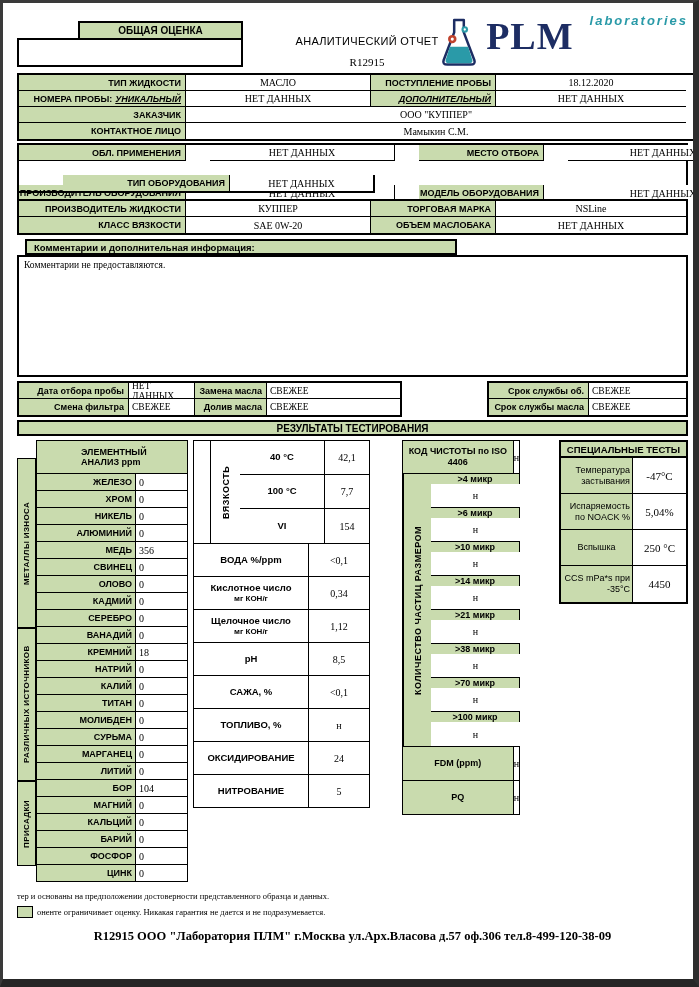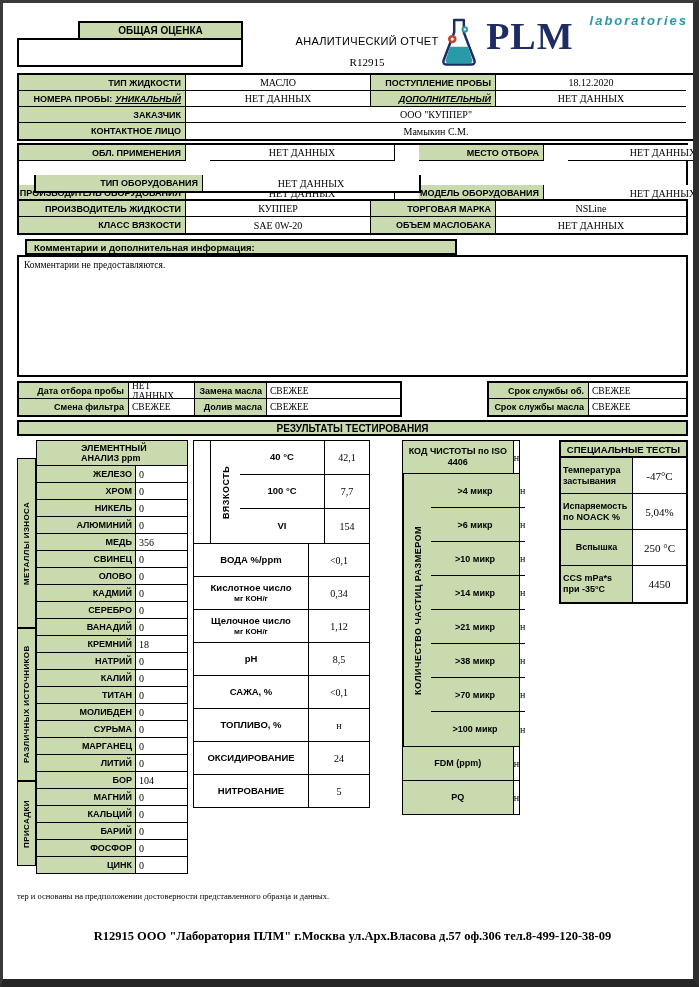--- a/index.html
+++ b/index.html
@@ -45,21 +45,21 @@
           justify-content:flex-start; padding-left:3px; background:#fff; }
   .itu { font-style:italic; text-decoration:underline; margin-left:3px; }
 
   .grid { display:grid; border:2px solid #000; }
   .grid > div { border-right:1px solid #000; border-bottom:1px solid #000; }
   .grid > div.nr { border-right:none; }
   .grid > div.nb { border-bottom:none; }
 
   #s1 { position:absolute; top:56px; left:0; width:694px; grid-template-columns:167px 185px 125px 190px; grid-auto-rows:16px; }
   #s2a { position:absolute; top:126px; left:0; width:671px; grid-template-columns:167px 185px 125px 190px; grid-auto-rows:16px;gap:24px; }
-  #s2b { position:absolute; top:158px; left:17px; width:387px; height:18px; display:flex; border:2px solid #000; border-top:none; }
+  #s2b { position:absolute; top:158px; left:0; width:358px; height:18px; display:flex; border:2px solid #000; border-top:none;padding-left:44px; }
   #s2b .lab { width:167px; border-right:1px solid #000; }
   #s2b .val { flex:1; }
   #s3 { position:absolute; top:182px; left:0; width:671px; grid-template-columns:167px 185px 125px 190px; grid-auto-rows:16px; }
 
   #s4h { position:absolute; top:222px; left:8px; width:432px; height:16px; border:2px solid #000;
          background:#c9dbae; font-weight:bold; font-size:9.5px; display:flex; align-items:center; padding-left:7px; }
   #s4b { position:absolute; top:238px; left:0; width:671px; height:122px; border:2px solid #000;
          font-family:"Liberation Serif", serif; font-size:9.5px; padding:3px 5px; background:#fff; }
 
   #s5 { position:absolute; top:364px; left:0; width:671px; display:flex; }
@@ -73,21 +73,21 @@
   
   #elements { position:absolute; top:423px; left:0; display:flex; }
   .strips { width:19px; display:flex; flex-direction:column; }
   .strip-spacer { height:18px; }
   .strip { width:19px; border:1px solid #000; background:#c9dbae;
            writing-mode:vertical-rl; transform:rotate(180deg);
            display:flex; align-items:center; justify-content:center;
            font-weight:bold; font-size:8px; letter-spacing:.4px; }
   .strip.g1 { height:170px; } .strip.g2 { height:153px; } .strip.g3 { height:85px; }
   .el-main { width:152px; }
-  .el-header { height:26px; border:1px solid #000; background:#c9dbae; font-weight:bold; font-size:9px;
+  .el-header { height:34px; border:1px solid #000; background:#c9dbae; font-weight:bold; font-size:9px;
                display:flex; align-items:center; justify-content:center;padding-left:44px; }
   .el-row { display:flex; height:17px; }
   .el-name { width:100px; background:#c9dbae; border-left:1px solid #000; border-right:1px solid #000;
              border-bottom:1px solid #000; font-weight:bold; font-size:9px;
              display:flex; align-items:center; justify-content:flex-end; padding-right:3px; }
   .el-val { width:52px; border-right:1px solid #000; border-bottom:1px solid #000;
             font-family:"Liberation Serif", serif; font-size:10px;
             display:flex; align-items:center; padding-left:3px; background:#fff; }
 
   
@@ -118,34 +118,34 @@
                   font-size:9px; display:flex; align-items:center; justify-content:center;
                   text-align:center; line-height:1.2; padding:0 3px; }
   .iso-val { flex:1; font-family:"Liberation Serif", serif; font-size:10px;
              display:flex; align-items:center; justify-content:center; background:#fff; }
   .iso-mid { display:flex; border:1px solid #000; border-top:none; }
   .iso-strip { width:28px; border-right:1px solid #000; background:#c9dbae;
                writing-mode:vertical-rl; transform:rotate(180deg);
                display:flex; align-items:center; justify-content:center;
                font-weight:bold; font-size:9px; letter-spacing:.5px; }
   .iso-rows { flex:1; display:flex; flex-direction:column; }
-  .iso-row { display:flex; height:34px; border-bottom:1px solid #000; }
+  .iso-row { display:flex; height:34px; border-bottom:1px solid #000;flex-direction:column; }
   .iso-rows > .iso-row:last-child { border-bottom:none; }
   .iso-lab { width:89px; border-right:1px solid #000; background:#c9dbae; font-weight:bold; font-size:9px;
              display:flex; align-items:center; justify-content:center; }
 
   
   #special { position:absolute; top:423px; left:542px; width:129px; }
   .sp-header { height:18px; border:2px solid #000; background:#c9dbae; font-weight:bold; font-size:9.5px;
                display:flex; align-items:center; justify-content:center; }
   #sprows { border:2px solid #000; border-top:none; }
   .sp-row { display:flex; height:36px; border-bottom:1px solid #000; }
   #sprows > .sp-row:last-child { border-bottom:none; }
-  .sp-lab { width:72px; border-right:1px solid #000; background:#c9dbae; font-weight:bold; font-size:9px;
-            display:flex; align-items:center; justify-content:center; text-align:left; line-height:1.2; padding:0 2px; }
+  .sp-lab { width:72px; border-right:1px solid #000; background:#c9dbae; font-weight:normal; font-size:9px;
+            display:flex; align-items:center; justify-content:center; text-align:right; line-height:1.2; padding:0 2px; }
   .sp-val { flex:1; font-family:"Liberation Serif", serif; font-size:11px;
             display:flex; align-items:center; justify-content:center; background:#fff; }
 
   
   .disc1 { position:absolute; top:874px; left:0; font-family:"Liberation Serif", serif; font-size:8.5px; }
   .disc2 { position:absolute; top:889px; left:0; display:flex; align-items:center; gap:4px;
            font-family:"Liberation Serif", serif; font-size:8.5px; }
   .disc-box { width:16px; height:12px; background:#c9dbae; border:1px solid #000; }
   .addr { position:absolute; top:912px; left:0; width:671px; text-align:center;
           font-family:"Liberation Serif", serif; font-weight:bold; font-size:12.5px; }
@@ -521,16 +521,20 @@
         <div class="sp-val">250 °C</div>
       </div>
           <div class="sp-row">
         <div class="sp-lab">CCS mPa*s при -35°C</div>
         <div class="sp-val">4450</div>
       </div>
         </div>
   </div>
 
   <div class="disc1">тер и основаны на предположении достоверности представленного образца и данных.</div>
+  <div class="disc2">
+    <span class="disc-box"></span>
+    <span>оненте ограничивает оценку. Никакая гарантия не дается и не подразумевается.</span>
+  </div>
   <div class="addr">R12915 ООО "Лаборатория ПЛМ" г.Москва ул.Арх.Власова д.57 оф.306 тел.8-499-120-38-09</div>
 
 </div>
 </div>
 
 </body></html>

